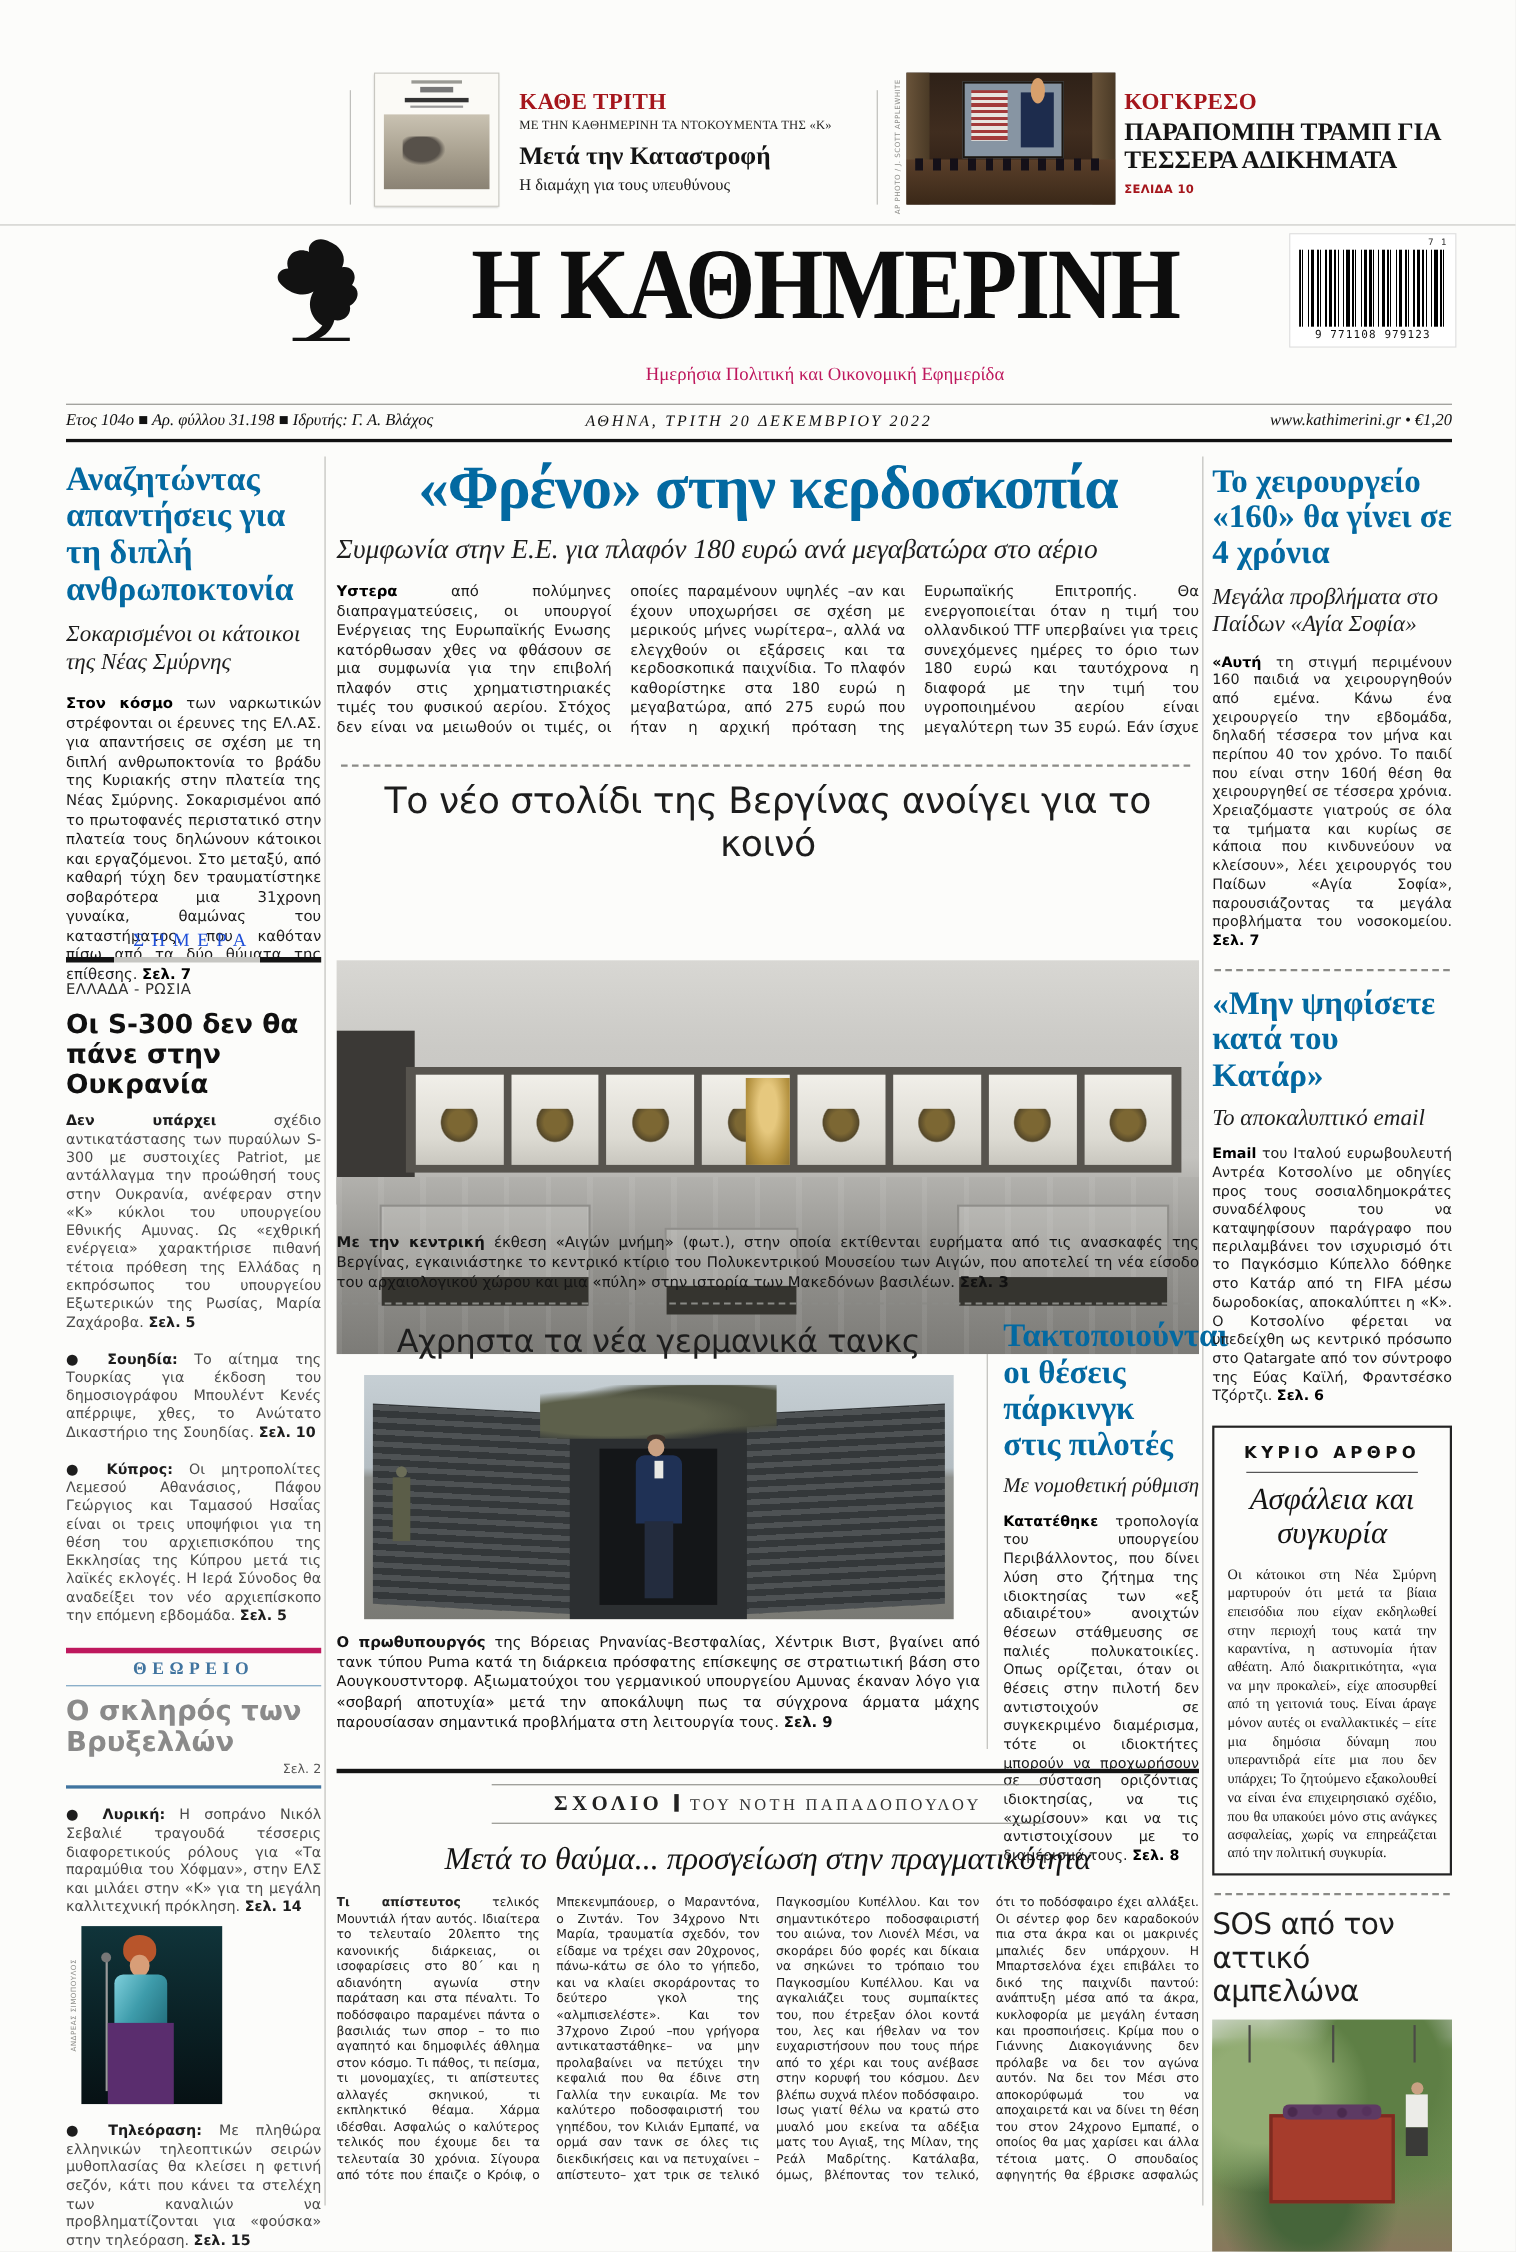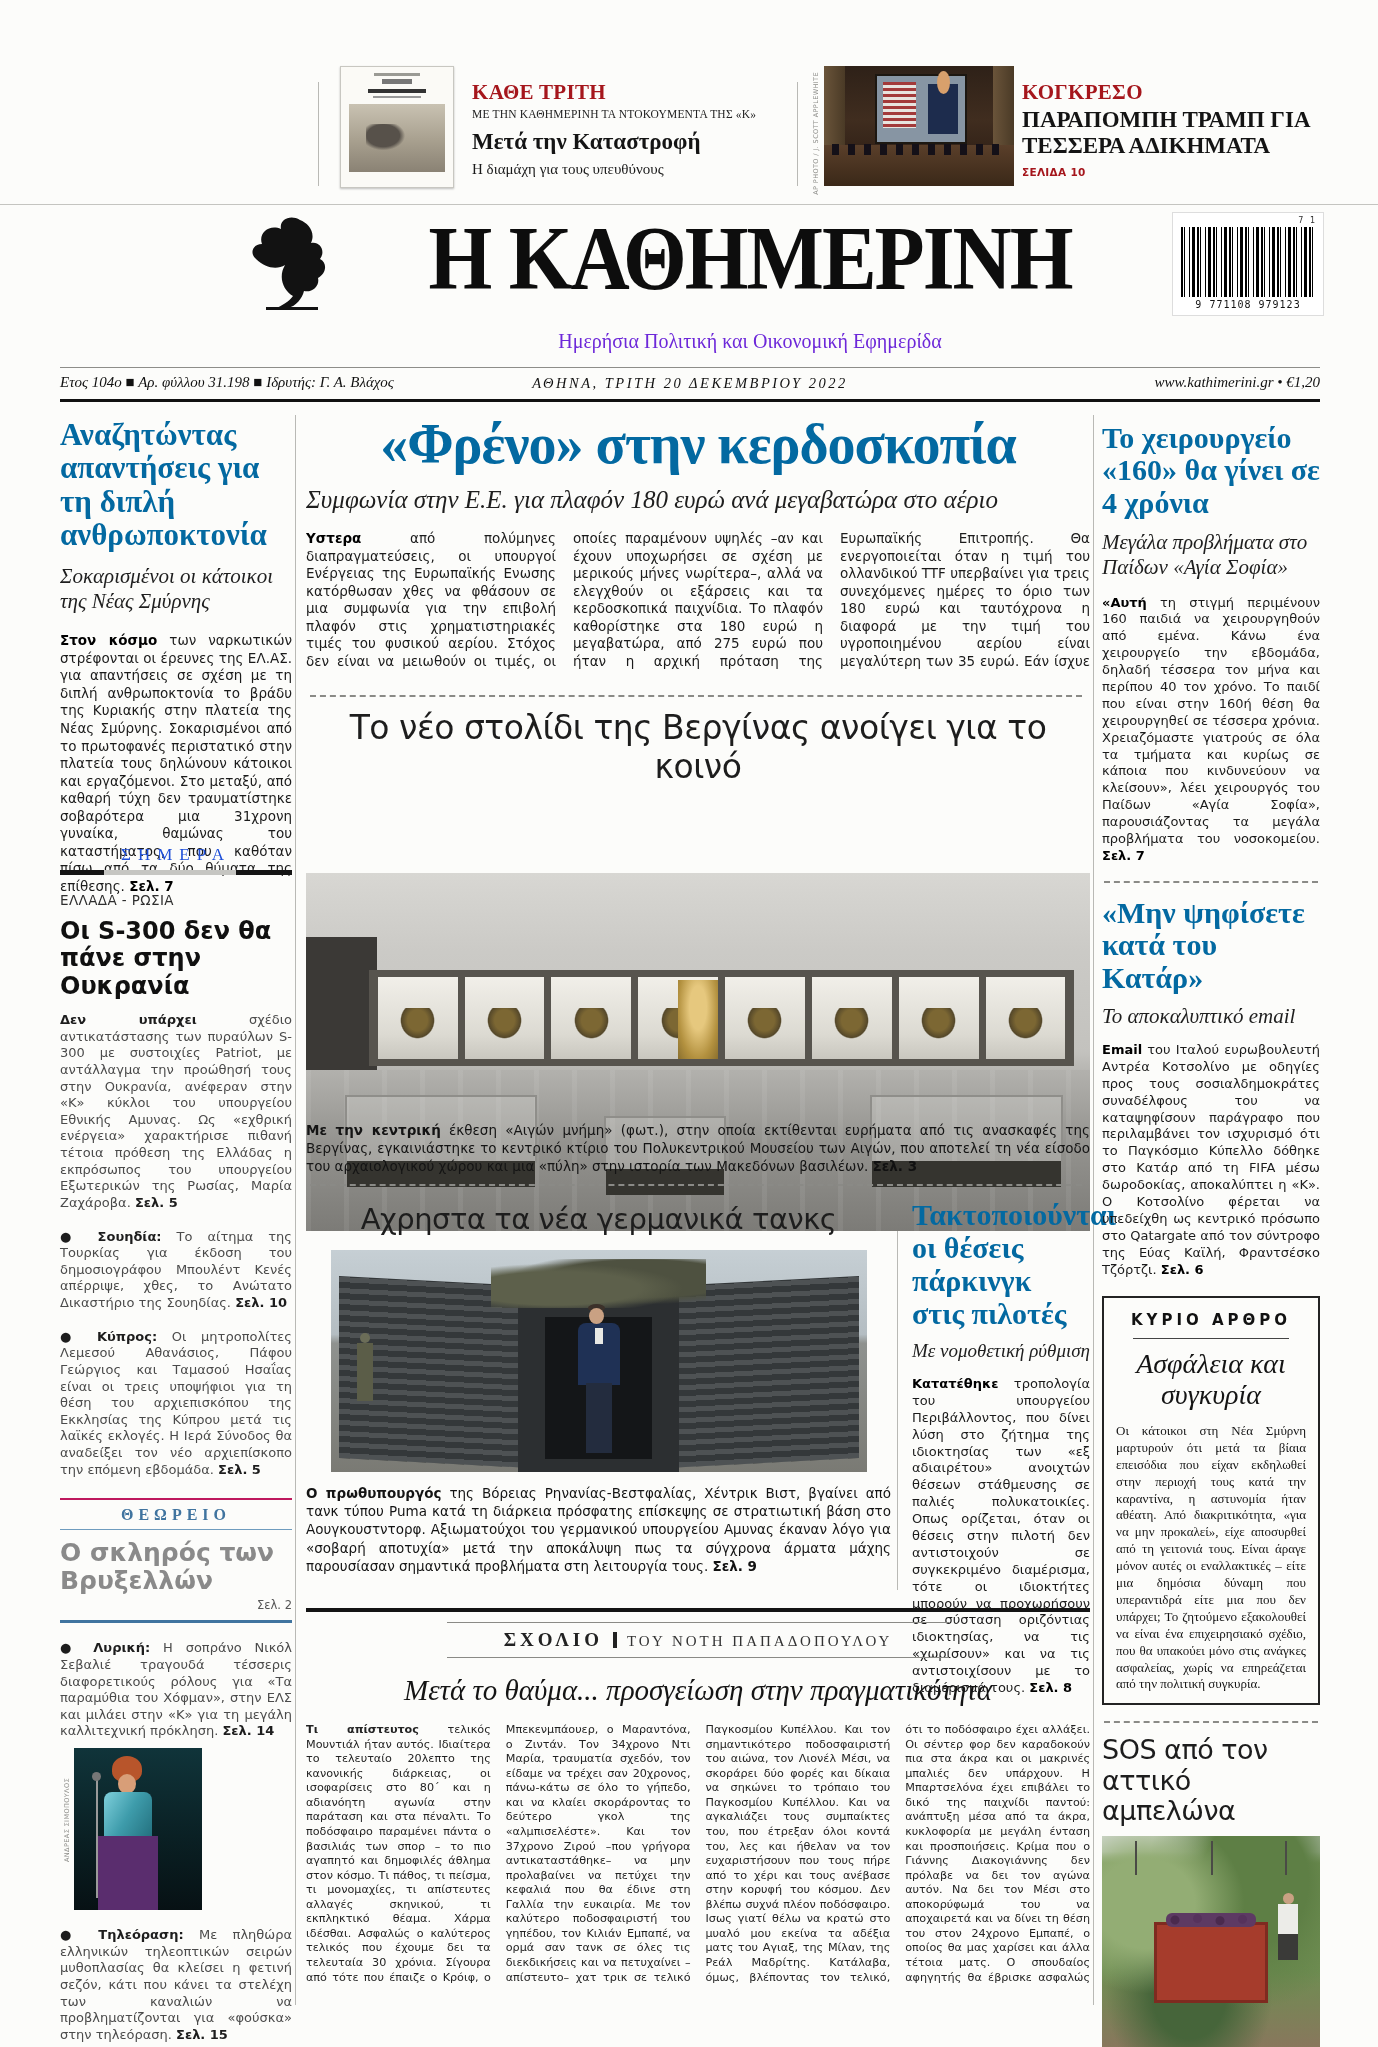--- a/index.html
+++ b/index.html
@@ -37,41 +37,41 @@
   .congress .potus{position:absolute;right:8%;top:12%;width:34%;height:76%;background:#1d2c4d;}
   .congress .potus::before{content:"";position:absolute;left:30%;top:-26%;width:44%;height:46%;border-radius:50%;background:#d8a06c;}
   .congress .dais{position:absolute;left:0;right:0;bottom:0;height:34%;background:linear-gradient(180deg,#5a3f2a,#3a2818);}
   .congress .heads{position:absolute;left:4%;right:4%;bottom:26%;height:9%;
       background:repeating-linear-gradient(90deg,#141018 0 7px,transparent 7px 16px);}
   .congress .colL,.congress .colR{position:absolute;top:0;bottom:0;width:11%;background:linear-gradient(90deg,#6a543a,#4a3a26);}
   .congress .colL{left:0}.congress .colR{right:0}
   
   .wordmark{font-family:"Liberation Serif",serif;font-weight:bold;font-size:82px;letter-spacing:-2px;
             color:#0d0d0d;text-align:center;transform:scaleY(1.12);transform-origin:top;white-space:nowrap;}
-  .tagline{font-family:"Liberation Serif",serif;font-size:20px;color:#6d28d9;text-align:center;}
+  .tagline{font-family:"Liberation Serif",serif;font-size:17px;color:#be185d;text-align:center;}
   .barcode{background:#fff;border:1px solid #ddd;}
   .bars{height:70px;margin:14px 8px 2px;background:repeating-linear-gradient(90deg,
         #000 0 2px,#fff 2px 3px,#000 3px 4px,#fff 4px 8px,#000 8px 9px,#fff 9px 11px,#000 11px 14px,#fff 14px 16px);}
   .bcnum{font-family:"DejaVu Sans Mono",monospace;font-size:10px;text-align:center;color:#111;letter-spacing:1px;}
   .bciss{position:absolute;top:3px;right:6px;font-size:8px;color:#333;letter-spacing:2px;}
   .edline{font-family:"Liberation Serif",serif;font-style:italic;font-size:15px;color:#111;}
   .dateline{font-family:"Liberation Serif",serif;font-style:italic;font-size:14.5px;letter-spacing:2.5px;color:#111;text-align:center;}
   
   .h-serif{font-family:"Liberation Serif",serif;font-weight:bold;color:#0369a1;}
   .sub-it{font-family:"Liberation Serif",serif;font-style:italic;color:#1e1e1e;}
   .body{font-size:13.5px;line-height:1.3;color:#1b1b1b;}
   .body b{color:#000;}
   .gbody{font-size:13px;line-height:1.28;color:#4b4b4b;}
   .gbody b{color:#1d1d1d;}
   .light-head{font-size:33px;color:#1d1d1d;letter-spacing:-.5px;}
   
   .simera{font-family:"Liberation Serif",serif;font-size:17px;letter-spacing:7px;color:#1d4ed8;text-align:center;}
   .simerabar{height:5px;margin-top:5px;background:linear-gradient(90deg,#141414 0 44px,#c6c6c2 44px 176px,#141414 176px 100%);}
   .brief{margin-top:17px;}
-  .theoreio{border-top:2px solid #be185d;border-bottom:3px solid #40749f;margin-top:20px;padding:6px 0 8px;}
+  .theoreio{border-top:5px solid #be185d;border-bottom:3px solid #40749f;margin-top:20px;padding:6px 0 8px;}
   .theoreio .tl{color:#40749f;font-weight:bold;font-size:16px;letter-spacing:5px;text-align:center;
                 font-family:"Liberation Serif",serif;padding-bottom:5px;border-bottom:1px solid #6f9cbe;}
   .theoreio .tt{color:#8a8a8a;font-weight:bold;font-size:25px;line-height:1.1;margin-top:9px;}
   .theoreio .tp{font-size:11.5px;color:#555;text-align:right;margin-top:4px;}
   .lyr-ph{float:left;width:128px;height:162px;margin:4px 10px 2px 16px;position:relative;
       background:linear-gradient(180deg,#10343a 0%,#0a2024 55%,#071114 100%);}
   .lyr-ph .hair{position:absolute;left:38px;top:8px;width:30px;height:26px;border-radius:50% 50% 40% 40%;background:#b8552b;}
   .lyr-ph .face{position:absolute;left:44px;top:26px;width:18px;height:20px;border-radius:50%;background:#d89e78;}
   .lyr-ph .top{position:absolute;left:30px;top:44px;width:48px;height:46px;border-radius:8px 8px 2px 2px;
       background:linear-gradient(120deg,#7fd0dc 0%,#3e9cab 50%,#23707e 100%);}

